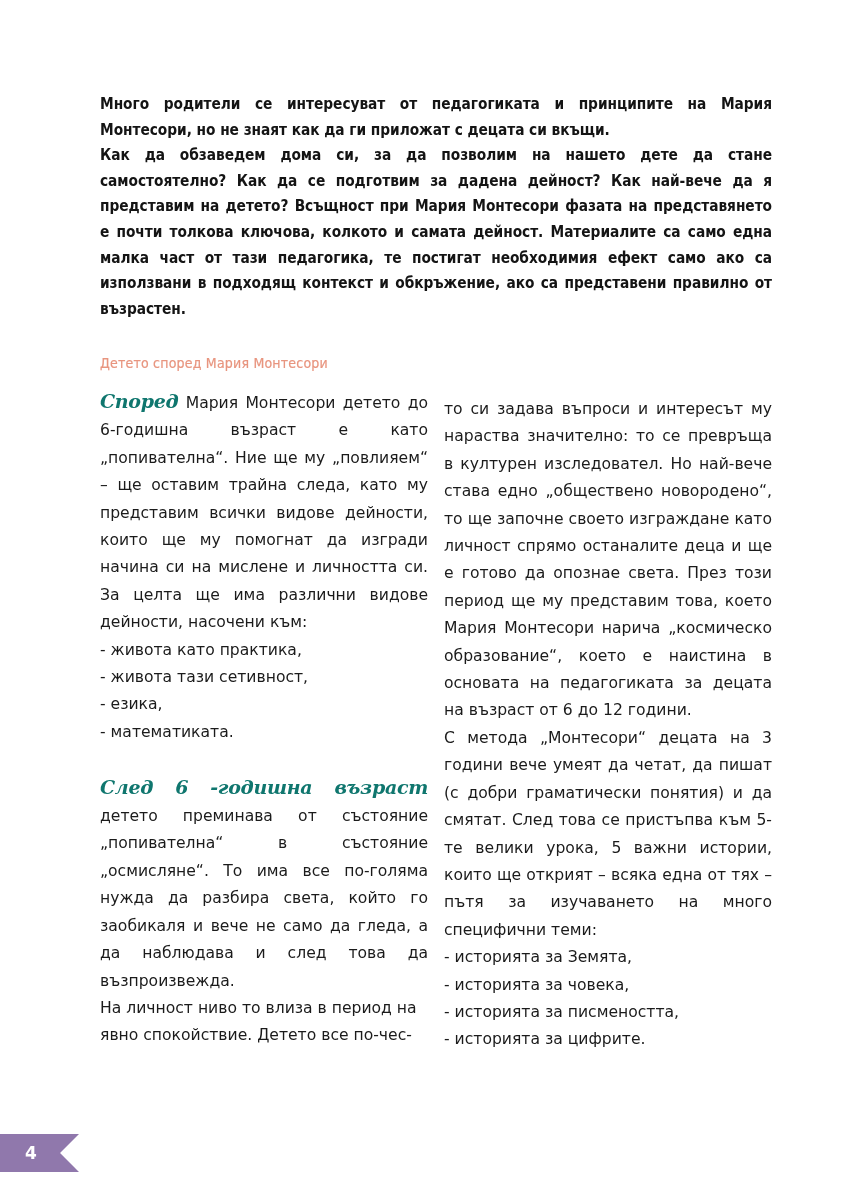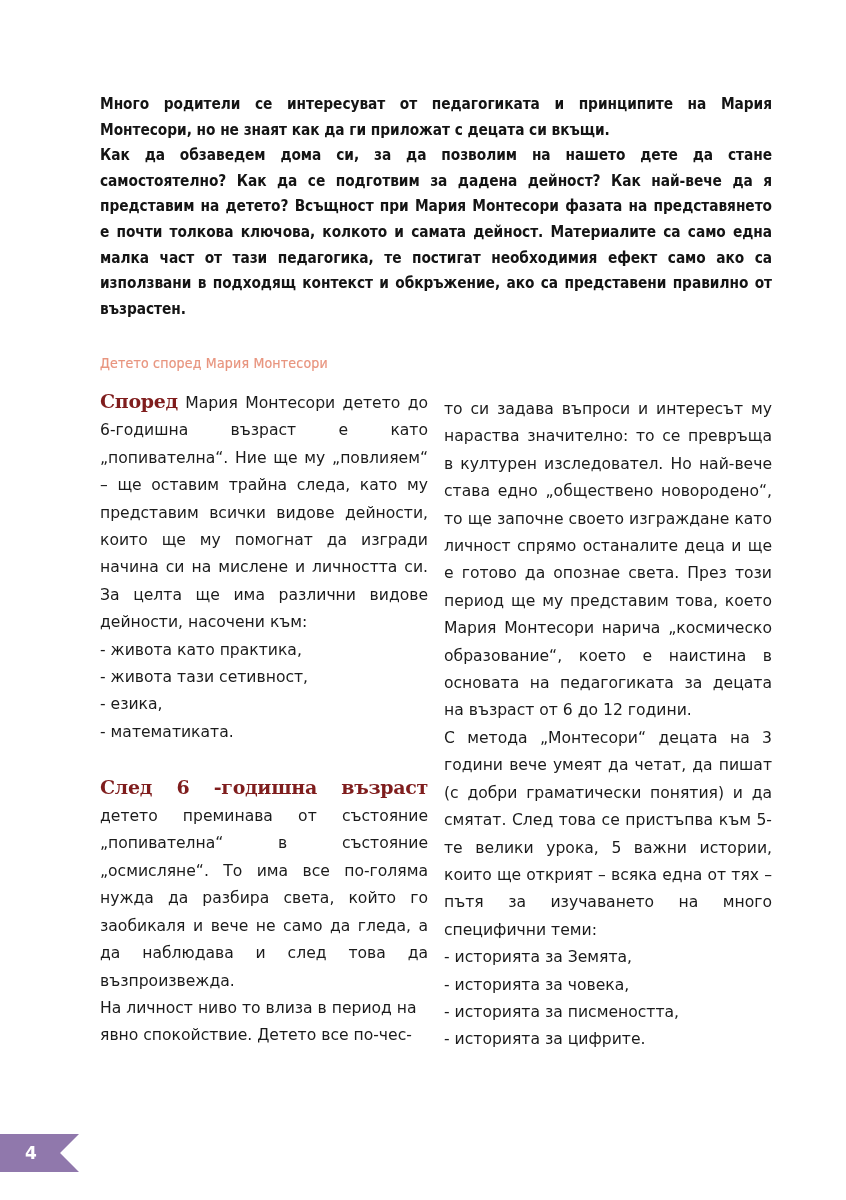--- a/index.html
+++ b/index.html
@@ -81,23 +81,24 @@
     hyphens: manual;
   }
   .body-p.ragged { text-align: left; }
   .body-p + .body-p { margin-top: 0; }
 
   .gap-para { margin-top: 27.4px; }
 
   .lead {
     font-family: "DejaVu Serif", serif;
     font-weight: bold;
+    font-style: italic;
     font-size: 19px;
     letter-spacing: -0.3px;
-    color: #7f1d1d;
+    color: #0f766e;
   }
 
   .list-line {
     margin: 0;
     font-family: "DejaVu Sans", sans-serif;
     font-size: 15.6px;
     line-height: 27.4px;
     text-align: left;
     color: #1b1b1b;
     white-space: pre;

